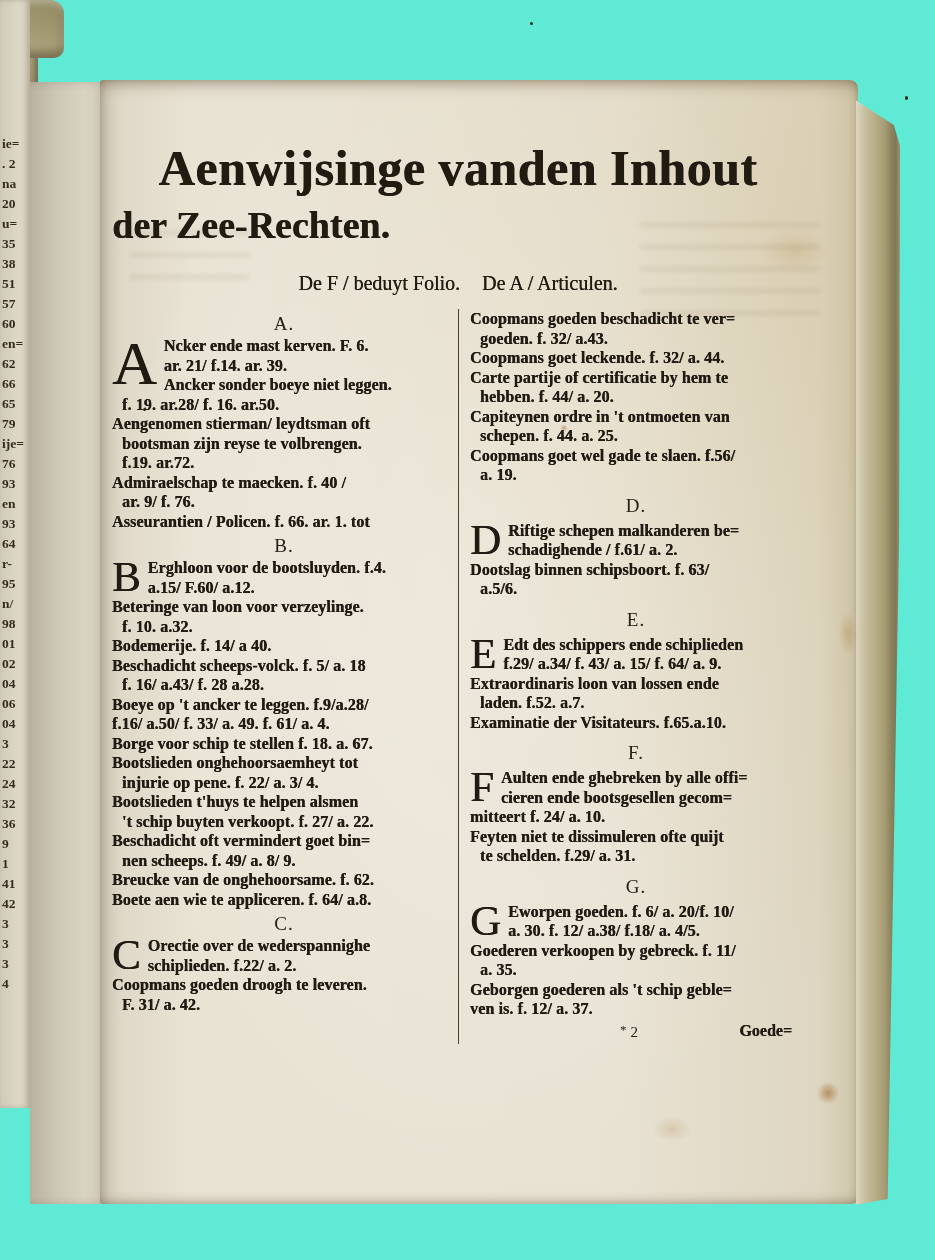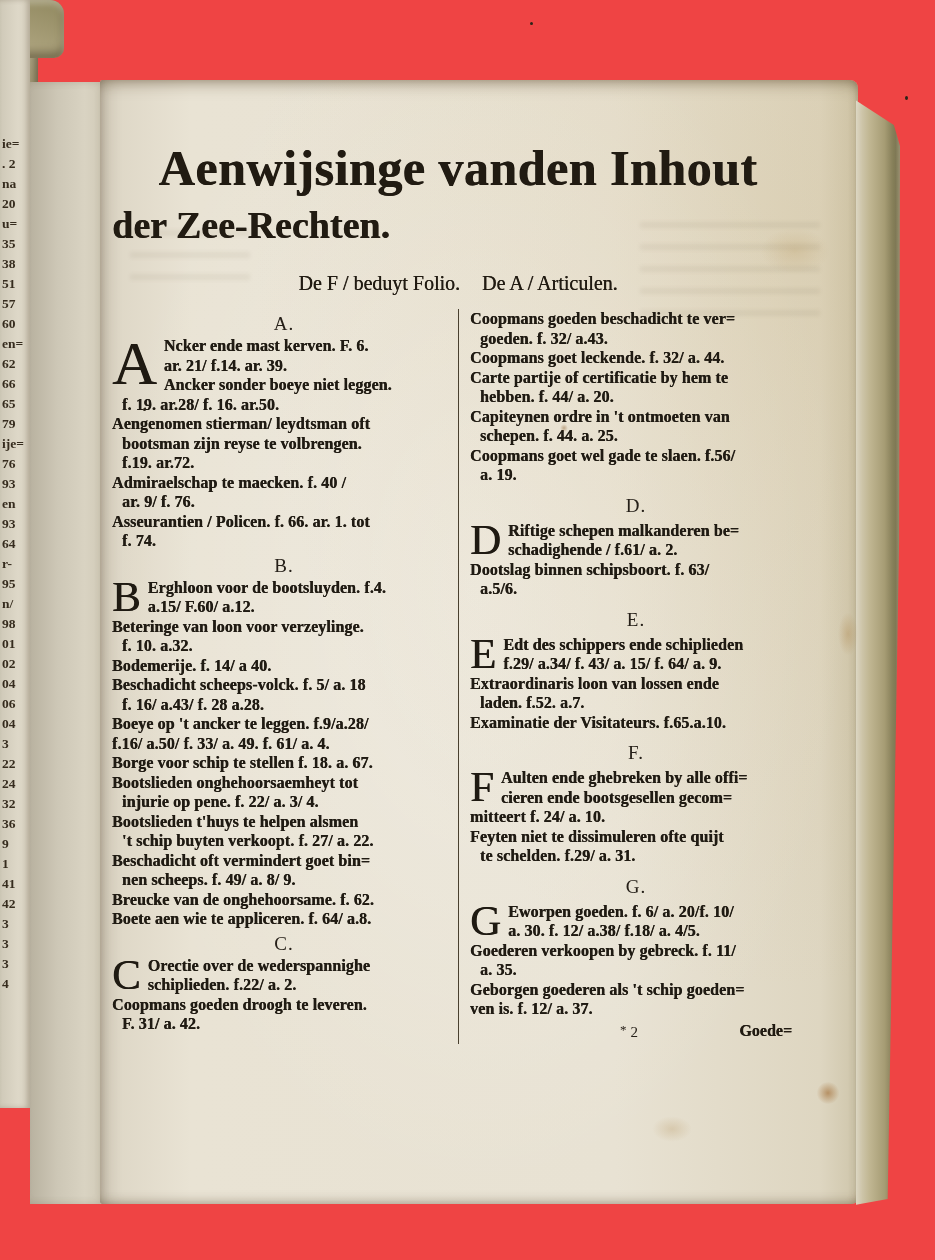--- a/index.html
+++ b/index.html
@@ -1,16 +1,16 @@
 <!DOCTYPE html>
 <html><head>
 <meta charset="utf-8">
 <style>
   html,body{margin:0;padding:0;background:#fff;}
-  .stage{position:relative;width:935px;height:1260px;background:#ef4444;overflow:hidden;
+  .stage{position:relative;width:935px;height:1260px;background:#5eead4;overflow:hidden;
          font-family:"Liberation Serif", serif;}
   
   .binding-top{position:absolute;left:0;top:94;width:38px;height:138px;
     background:linear-gradient(155deg,#c6bfa3,#a89f7d 55%,#8e8666);
     border-radius:10px 12px 6px 4px;box-shadow:inset 0 -6px 10px rgba(40,30,10,.35),inset -4px 0 6px rgba(40,30,10,.25);}
   .binding-bottom{position:absolute;left:0;top:1188;width:64px;height:58px;
     background:linear-gradient(20deg,#b5ab87,#90885f);border-radius:10px 14px 10px 8px;
     box-shadow:inset 0 4px 6px rgba(255,255,250,.3),inset 0 -6px 8px rgba(40,30,10,.4);}
   .prev-strip{position:absolute;left:0;top:88;width:30px;height:1108px;overflow:hidden;
     background:linear-gradient(90deg,#cfc9b8,#ded8c8 60%,#d6cfbe);
@@ -157,21 +157,20 @@
             <div class="ln">Aengenomen stierman/ leydtsman oft</div>
             <div class="ln i1">bootsman zijn reyse te volbrengen.</div>
             <div class="ln i1">f.19. ar.72.</div>
           </div>
           <div class="entry">
             <div class="ln">Admiraelschap te maecken. f. 40 /</div>
             <div class="ln i1">ar. 9/ f. 76.</div>
           </div>
           <div class="entry">
             <div class="ln">Asseurantien / Policen. f. 66. ar. 1. tot</div>
-            <div class="ln i1">f. 74.</div>
           </div>
           <div class="sec-h">B.</div>
           <div class="entry">
             <span class="dc r2">B</span>
             <div class="ln">Erghloon voor de bootsluyden. f.4.</div>
             <div class="ln i1">a.15/ F.60/ a.12.</div>
           </div>
           <div class="entry">
             <div class="ln">Beteringe van loon voor verzeylinge.</div>
             <div class="ln i1">f. 10. a.32.</div>
@@ -279,21 +278,21 @@
           <div class="entry">
             <span class="dc r2">G</span>
             <div class="ln">Eworpen goeden. f. 6/ a. 20/f. 10/</div>
             <div class="ln i1">a. 30. f. 12/ a.38/ f.18/ a. 4/5.</div>
           </div>
           <div class="entry">
             <div class="ln">Goederen verkoopen by gebreck. f. 11/</div>
             <div class="ln i1">a. 35.</div>
           </div>
           <div class="entry">
-            <div class="ln">Geborgen goederen als 't schip goeden=</div>
+            <div class="ln">Geborgen goederen als 't schip geble=</div>
             <div class="ln">ven is. f. 12/ a. 37.</div>
           </div>
           <div class="foot">
             <span class="sig"><span class="ast">*</span>2</span>
             <span class="catch">Goede=</span>
           </div>
         </div>
     </div>
   </div>
 

